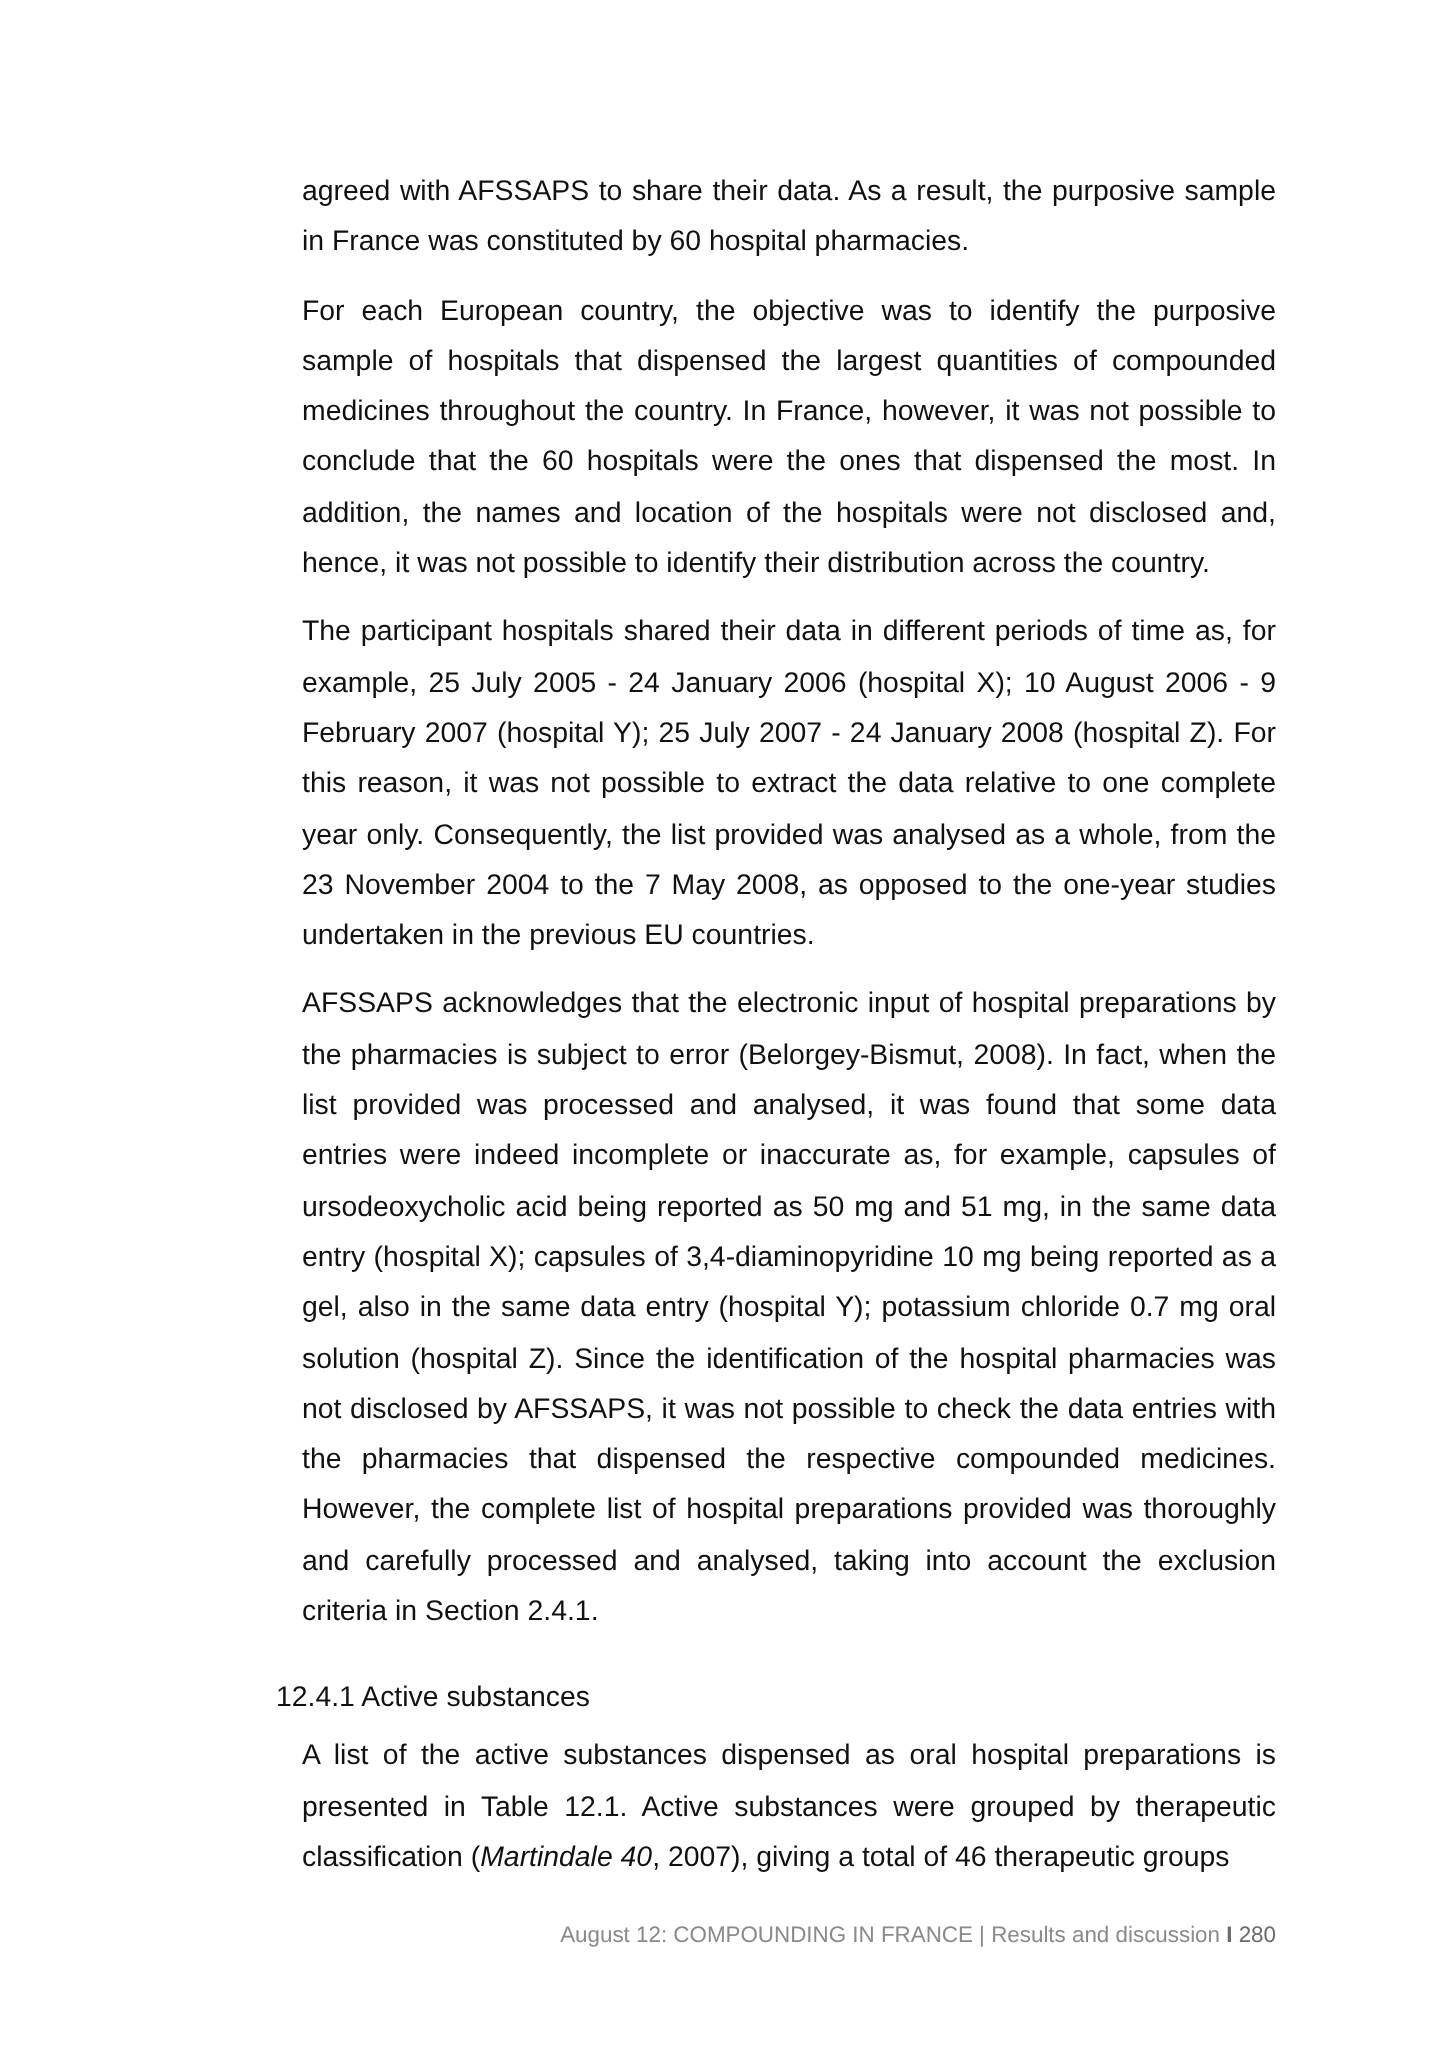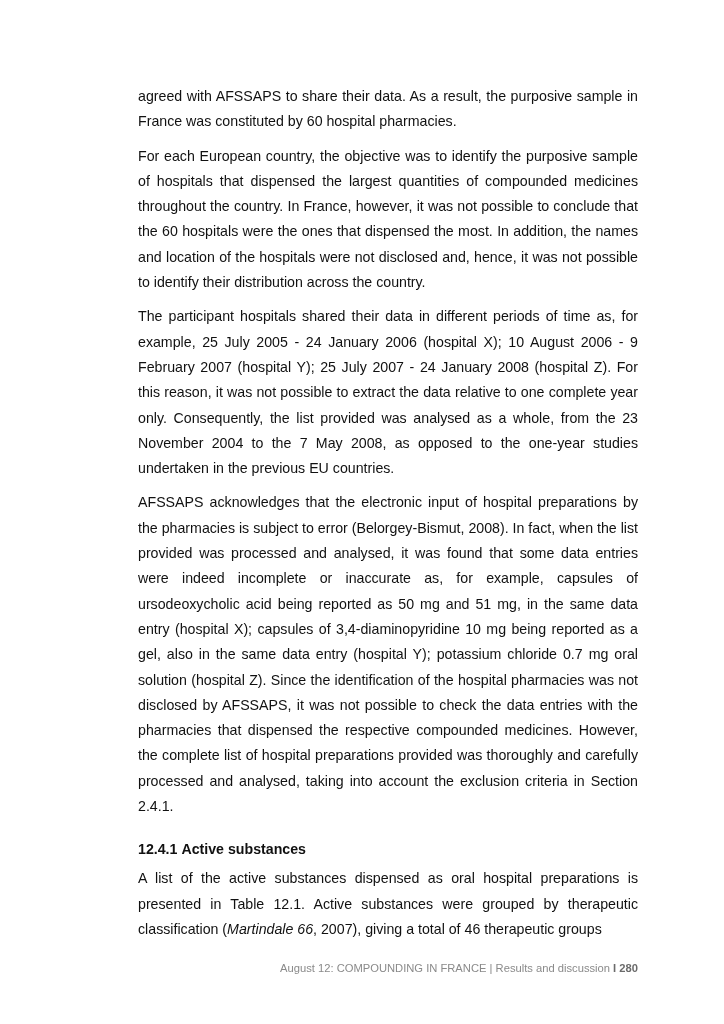--- a/index.html
+++ b/index.html
@@ -1,40 +1,40 @@
 <!DOCTYPE html>
 <html><head>
 <meta charset="utf-8">
 <style>
   html, body { margin: 0; padding: 0; background: #ffffff; }
   body { width: 724px; height: 1024px; position: relative; overflow: hidden;
          font-family: "Liberation Sans", sans-serif; color: #111111; }
   .page { position: absolute; left: 138px; top: 84px; width: 500px; }
-  p { margin: 0 0 9px 0; font-size: 14.2px; line-height: 25.3px; text-align: justify; }
+  p { margin: 0 0 9px 13px; font-size: 14.2px; line-height: 25.3px; text-align: justify; }
   .heading { margin: 18px 0 4px 0; font-size: 14.2px; line-height: 25px; }
-  .heading .num { font-weight: bold; }
-  .heading .title { font-weight: bold; }
+  .heading .num { font-weight: normal; }
+  .heading .title { font-weight: normal; }
   .footer { position: absolute; right: 86px; top: 962px; font-size: 11.2px; color: #8a8a8a; white-space: nowrap; }
   .footer .sep { font-weight: bold; color: #6b6b6b; }
-  .footer .pg { font-weight: bold; color: #6b6b6b; }
+  .footer .pg { font-weight: normal; color: #6b6b6b; }
 </style>
 </head>
 <body>
 
 <div class="page">
   <p>agreed with AFSSAPS to share their data. As a result, the purposive sample in France was constituted by 60 hospital pharmacies.</p>
   <p>For each European country, the objective was to identify the purposive sample of hospitals that dispensed the largest quantities of compounded medicines throughout the country. In France, however, it was not possible to conclude that the 60 hospitals were the ones that dispensed the most. In addition, the names and location of the hospitals were not disclosed and, hence, it was not possible to identify their distribution across the country.</p>
   <p>The participant hospitals shared their data in different periods of time as, for example, 25 July 2005 - 24 January 2006 (hospital X); 10 August 2006 - 9 February 2007 (hospital Y); 25 July 2007 - 24 January 2008 (hospital Z). For this reason, it was not possible to extract the data relative to one complete year only. Consequently, the list provided was analysed as a whole, from the 23 November 2004 to the 7 May 2008, as opposed to the one-year studies undertaken in the previous EU countries.</p>
   <p>AFSSAPS acknowledges that the electronic input of hospital preparations by the pharmacies is subject to error (Belorgey-Bismut, 2008). In fact, when the list provided was processed and analysed, it was found that some data entries were indeed incomplete or inaccurate as, for example, capsules of ursodeoxycholic acid being reported as 50 mg and 51 mg, in the same data entry (hospital X); capsules of 3,4-diaminopyridine 10 mg being reported as a gel, also in the same data entry (hospital Y); potassium chloride 0.7 mg oral solution (hospital Z). Since the identification of the hospital pharmacies was not disclosed by AFSSAPS, it was not possible to check the data entries with the pharmacies that dispensed the respective compounded medicines. However, the complete list of hospital preparations provided was thoroughly and carefully processed and analysed, taking into account the exclusion criteria in Section 2.4.1.</p>
 
   <div class="heading">
     <span class="num">12.4.1</span>
     <span class="title">Active substances</span>
   </div>
 
-  <p><span>A list of the active substances dispensed as oral hospital preparations is presented in Table 12.1. Active substances were grouped by therapeutic classification (</span><em>Martindale 66</em><span>, 2007), giving a total of 46 therapeutic groups</span></p>
+  <p><span>A list of the active substances dispensed as oral hospital preparations is presented in Table 12.1. Active substances were grouped by therapeutic classification (</span><em>Martindale 40</em><span>, 2007), giving a total of 46 therapeutic groups</span></p>
 </div>
 
 <div class="footer">
   <span>August 12: COMPOUNDING IN FRANCE | Results and discussion</span>
   <span class="sep">I</span>
   <span class="pg">280</span>
 </div>
 
 </body></html>

